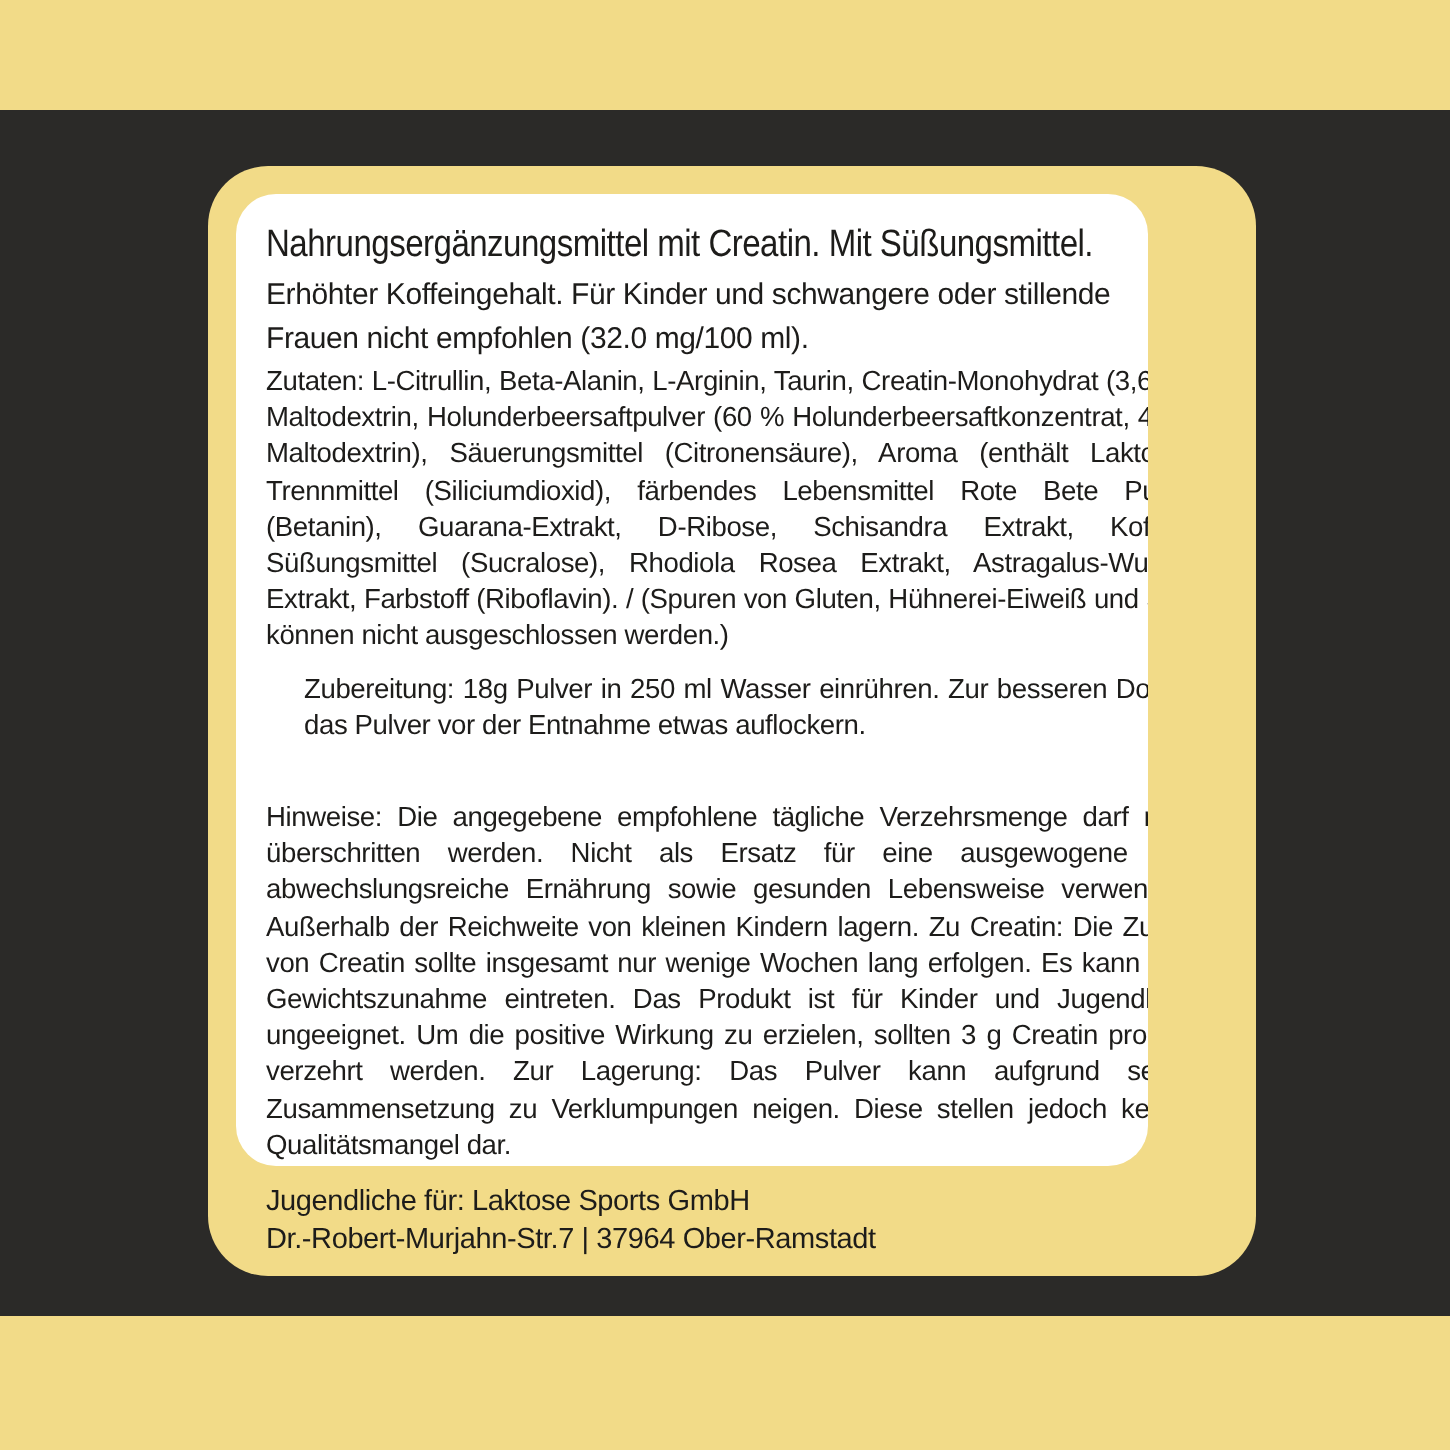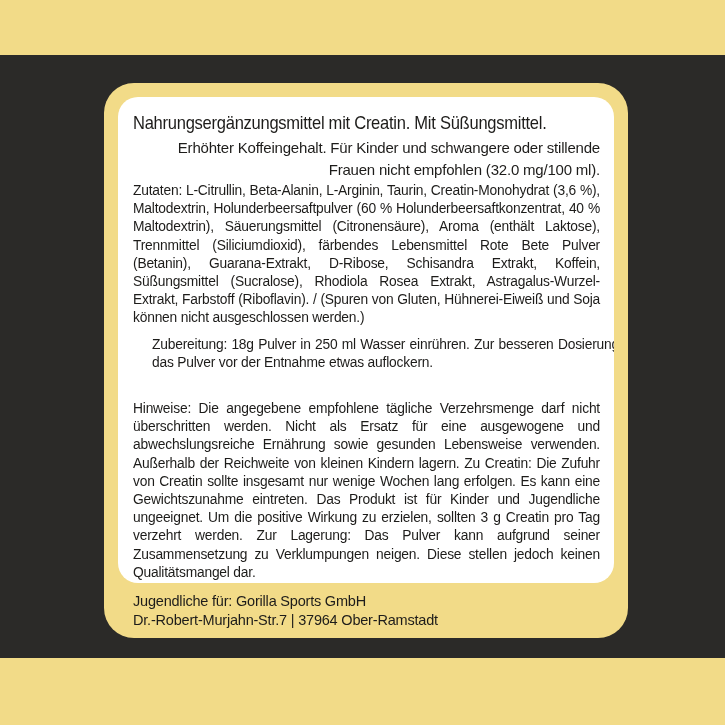--- a/index.html
+++ b/index.html
@@ -17,31 +17,31 @@
     color:var(--ink);
   }
   .band{position:absolute;left:0;width:725px;background:var(--band);}
   .band-top{top:0;height:55px;}
   .band-bottom{top:658px;height:67px;}
   .card{
     position:absolute;left:104px;top:83px;width:524px;height:555px;
     background:var(--band);border-radius:30px;
   }
   .panel{
-    position:absolute;left:14px;top:14px;width:496px;height:486px;
+    position:absolute;left:14px;top:14px;width:456px;height:486px;
     background:var(--panel);border-radius:20px;
     padding:13px 14px 0 15px;overflow:hidden;
   }
   .title{
     margin:0;font-size:19px;font-weight:400;line-height:26px;
     letter-spacing:-0.3px;white-space:nowrap;
     transform:scaleX(0.87);transform-origin:0 50%;
   }
   .subtitle{
-    margin:1px 0 0;font-size:15px;line-height:21.5px;letter-spacing:-0.2px;text-align:right;
+    margin:1px 0 0;font-size:15px;line-height:21.5px;letter-spacing:-0.2px;
   }
   .para{
     margin:2px 0 0;font-size:13.8px;line-height:18.2px;letter-spacing:-0.2px;
     text-align:justify;text-align-last:left;hyphens:manual;
     width:467px;
   }
   .para.gap-sm{margin-top:8px;margin-left:19px;}
   .para.gap-lg{margin-top:28px;}
   .b{font-weight:400;}
   .footer{
@@ -57,16 +57,16 @@
 
 <div class="card">
   <div class="panel">
     <h1 class="title">Nahrungsergänzungsmittel mit Creatin. Mit Süßungsmittel.</h1>
     <p class="subtitle">Erhöhter Koffeingehalt. Für Kinder und schwangere oder stillende Frauen nicht empfohlen (32.0 mg/100 ml).</p>
     <p class="para"><span class="b">Zutaten: </span><span>L-Citrullin, Beta-Alanin, L-Arginin, Taurin, Creatin-Monohydrat (3,6 %), Maltodextrin, Holunderbeersaftpulver (60 % Holunderbeersaftkonzentrat, 40 % Maltodextrin), Säuerungsmittel (Citronensäure), Aroma (enthält </span><span class="b">Laktose</span><span>), Trennmittel (Siliciumdioxid), färbendes Lebensmittel Rote Bete Pulver (Betanin), Guarana-Extrakt, D-Ribose, Schisandra Extrakt, Koffein, Süßungsmittel (Sucralose), Rhodiola Rosea Extrakt, Astragalus-Wurzel-Extrakt, Farbstoff (Riboflavin). / (Spuren von Gluten, Hühnerei-Eiweiß und Soja können nicht ausgeschlossen werden.)</span></p>
     <p class="para gap-sm"><span class="b">Zubereitung: </span><span>18g Pulver in 250 ml Wasser einrühren. Zur besseren Dosierung das Pulver vor der Entnahme etwas auflockern.</span></p>
     <p class="para gap-lg"><span class="b">Hinweise: </span><span>Die angegebene empfohlene tägliche Verzehrsmenge darf nicht überschritten werden. Nicht als Ersatz für eine ausgewogene und abwechslungsreiche Ernährung sowie gesunden Lebensweise verwenden. Außerhalb der Reichweite von kleinen Kindern lagern. </span><span class="b">Zu Creatin: </span><span>Die Zufuhr von Creatin sollte insgesamt nur wenige Wochen lang erfolgen. Es kann eine Gewichtszunahme eintreten. Das Produkt ist für Kinder und Jugendliche ungeeignet. Um die positive Wirkung zu erzielen, sollten 3 g Creatin pro Tag verzehrt werden. </span><span class="b">Zur Lagerung: </span><span>Das Pulver kann aufgrund seiner Zusammensetzung zu Verklumpungen neigen. Diese stellen jedoch keinen Qualitätsmangel dar.</span></p>
   </div>
   <div class="footer">
-    <div><span>Jugendliche für: </span><span class="b">Gorilla Sports GmbH</span></div>
+    <div><span>Jugendliche für: </span><span class="b">Laktose Sports GmbH</span></div>
     <div>Dr.-Robert-Murjahn-Str.7 | 37964 Ober-Ramstadt</div>
   </div>
 </div>
 
 </body></html>

